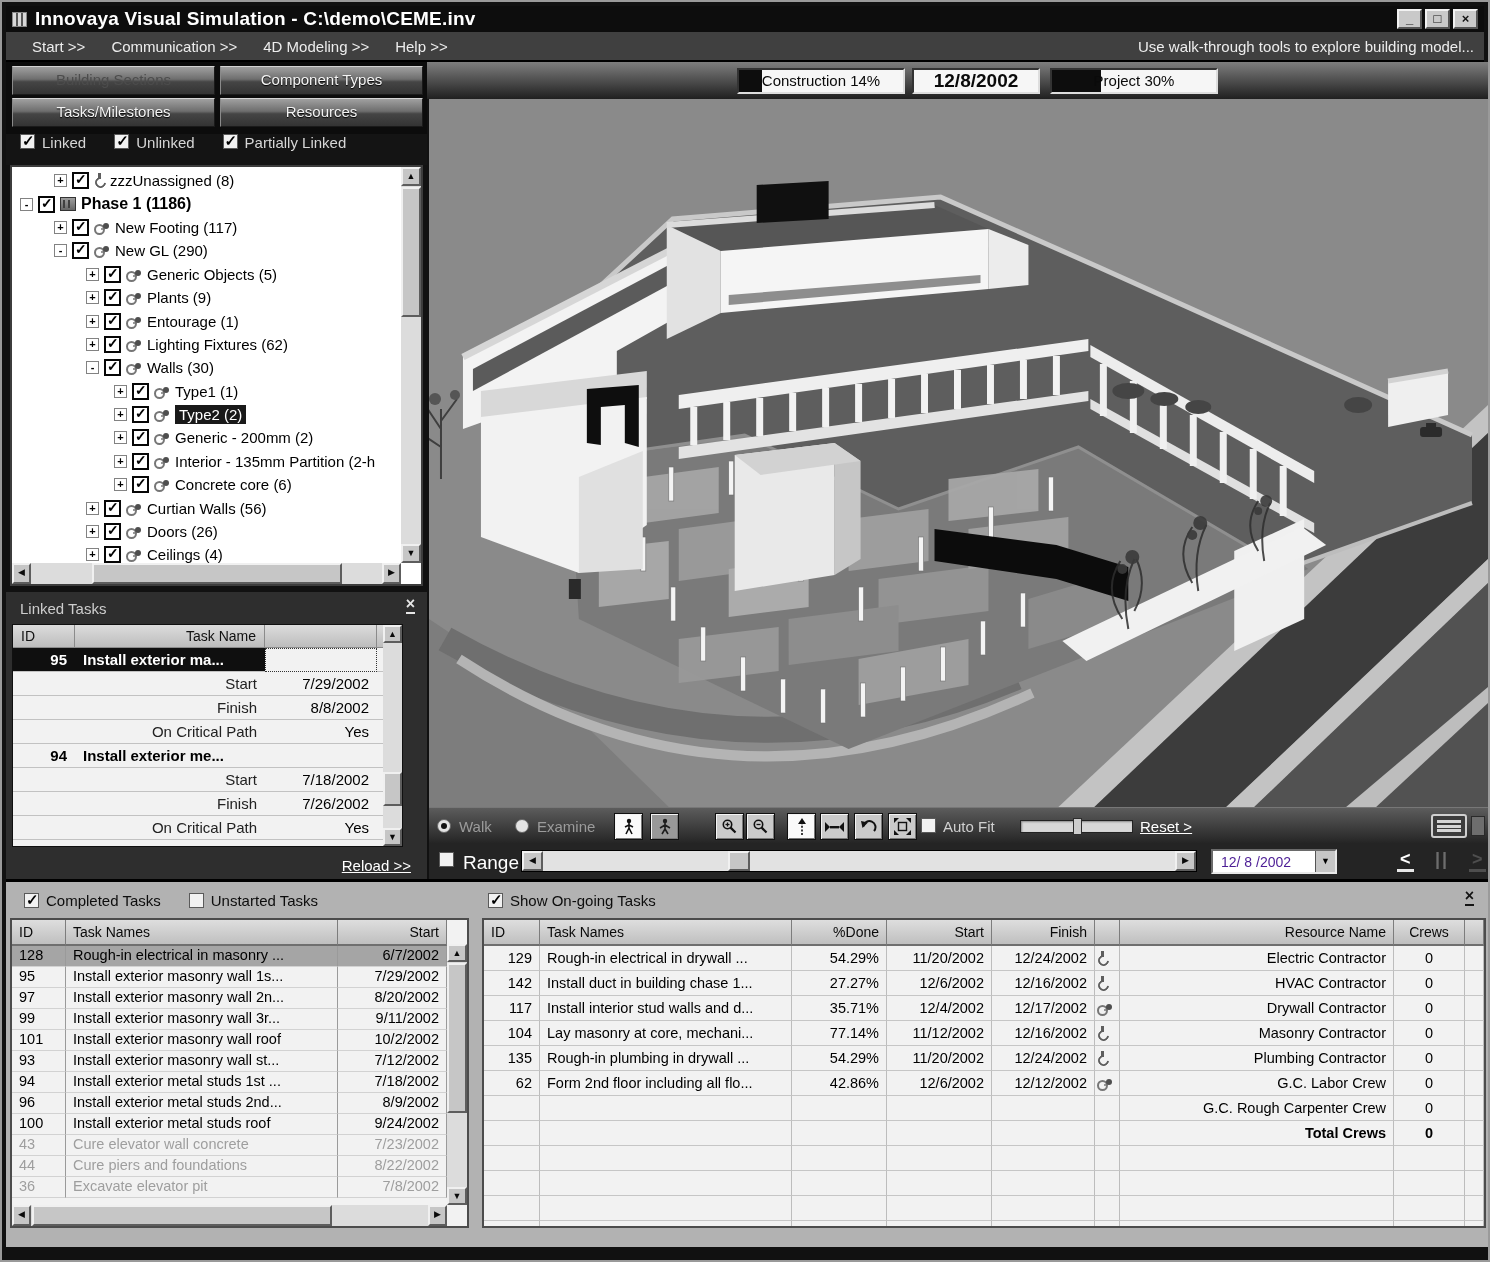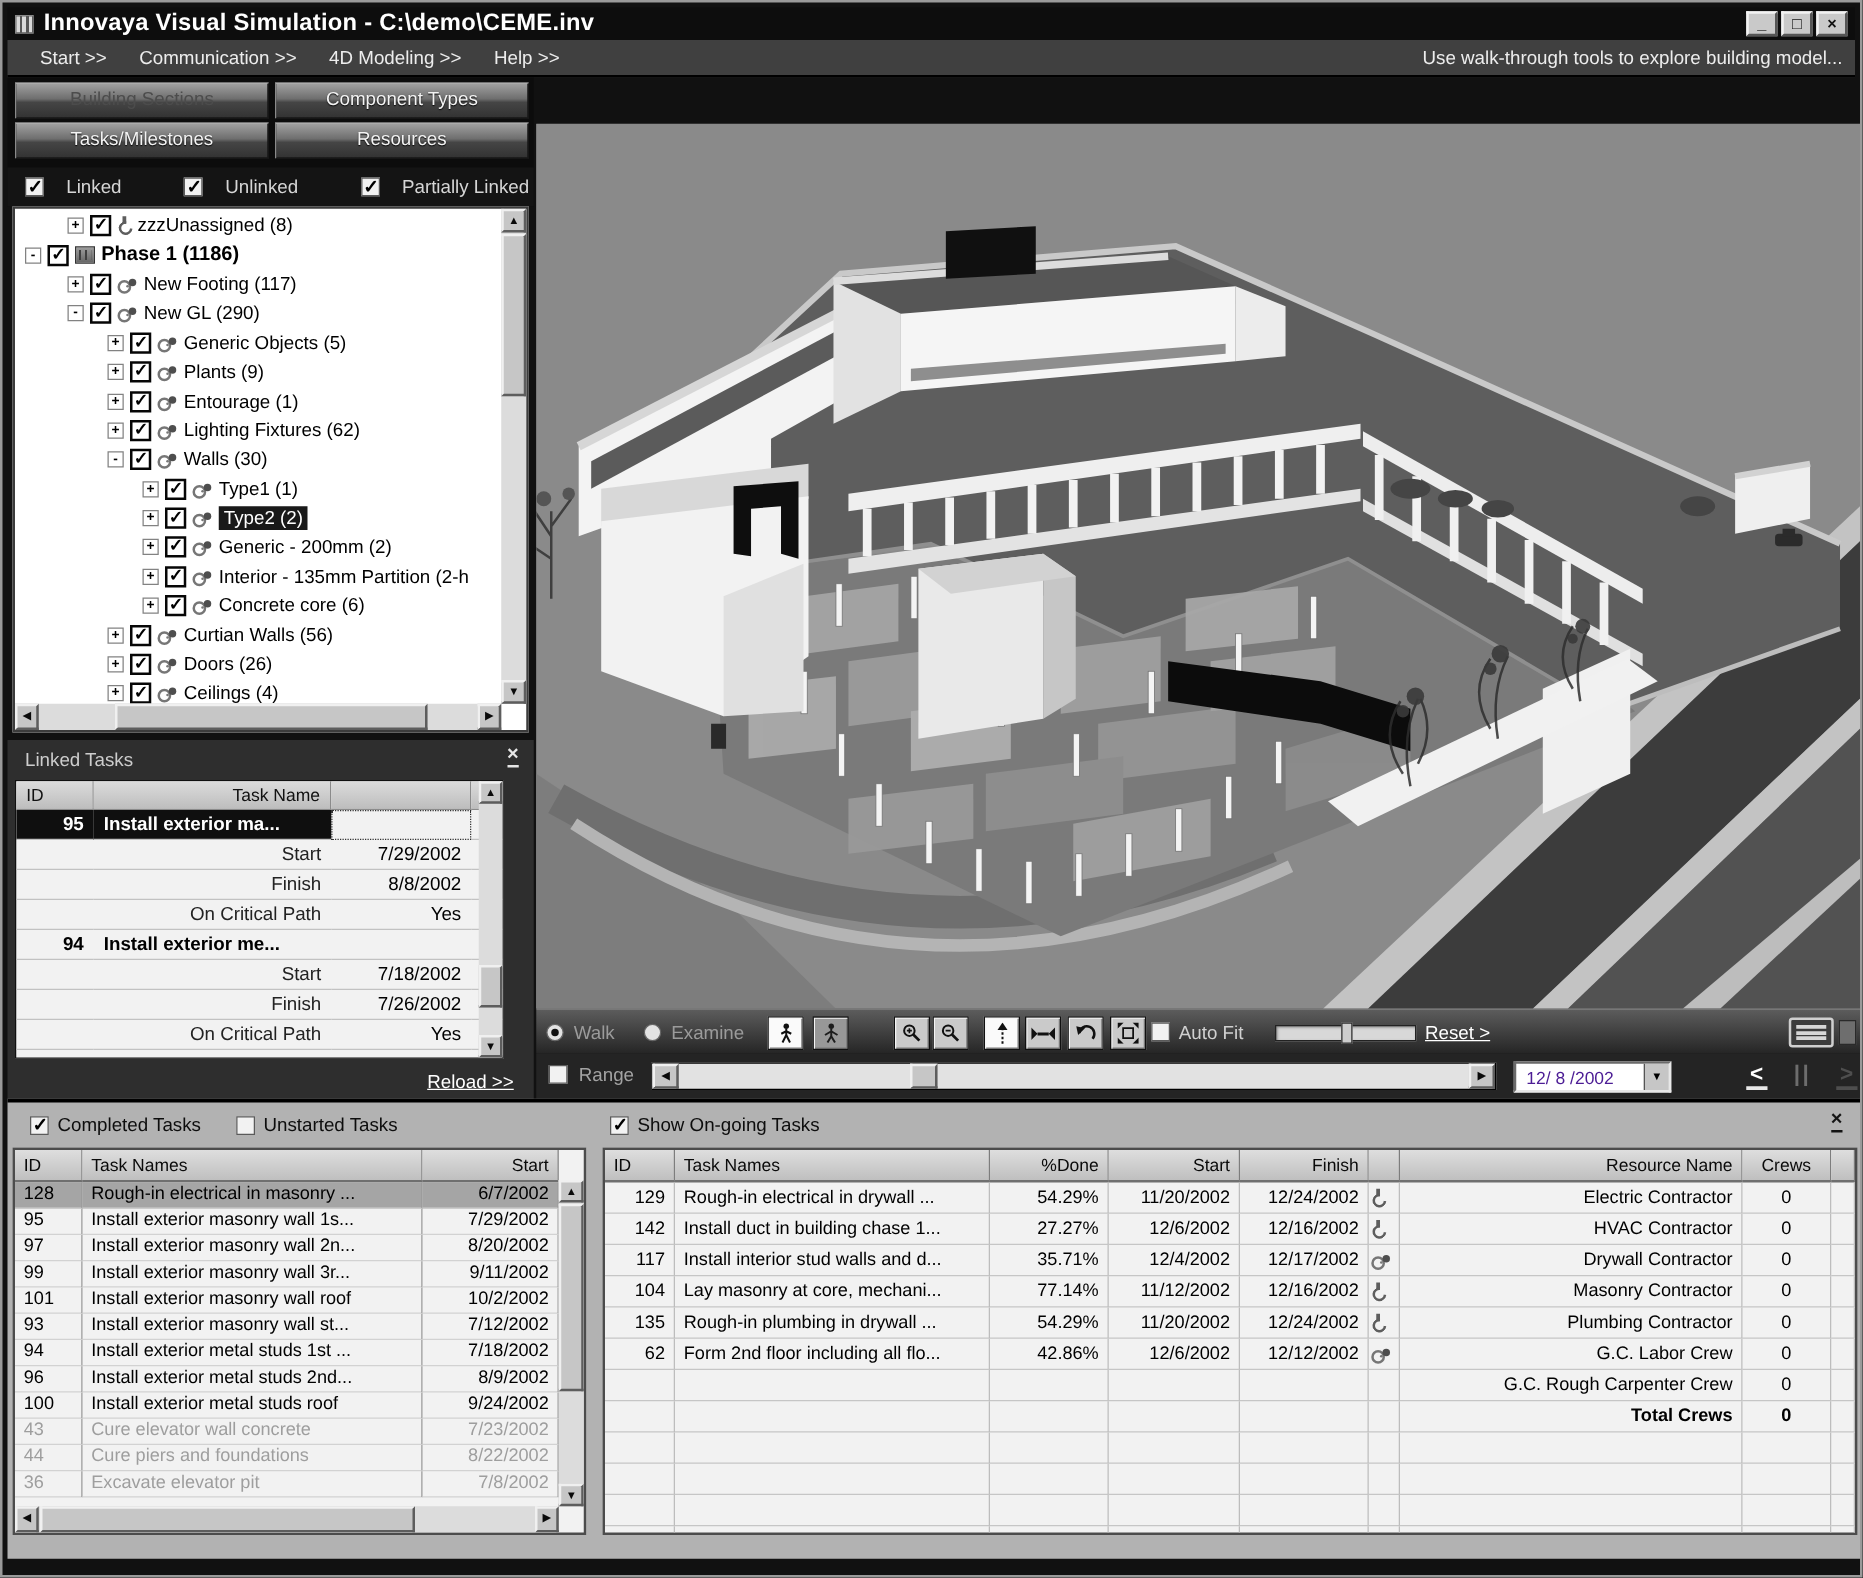--- a/index.html
+++ b/index.html
@@ -14,21 +14,21 @@
   #menubar{position:absolute;left:4px;top:30px;right:4px;height:30px;background:#404040;border-bottom:2px solid #000;display:flex;align-items:center;color:#ededed;font-size:15px}
   .menuitem{margin-left:26px}
   #menustatus{margin-left:auto;margin-right:10px;color:#ededed}
   
   #leftbg{position:absolute;left:4px;top:60px;width:421px;height:103px;background:#0c0c0c}
   .navbtn{position:absolute;height:29px;width:203px;background:linear-gradient(180deg,#a0a0a0 0%,#6e6e6e 45%,#454545 55%,#333 100%);border:1px solid #1a1a1a;border-top-color:#d4d4d4;border-left-color:#8a8a8a;color:#f4f4f4;font-size:15px;text-align:center;line-height:26px;text-shadow:0 1px 1px #000}
   .navbtn.disabled{color:#4c4c4c;text-shadow:none}
   
   .cb{display:inline-block;width:15px;height:15px;background:#f2f2f2;border:1px solid #5a5a5a;position:relative;flex:none}
   .cb.checked::after{content:"\2713";position:absolute;left:1px;top:-3px;font-weight:bold;font-size:15px;color:#000}
-  #filters{position:absolute;left:4px;top:132px;width:421px;height:31px;background:#141414;display:flex;align-items:center;gap:18px;padding-left:14px;color:#d6d6d6;font-size:15px}
+  #filters{position:absolute;left:4px;top:132px;width:421px;height:31px;background:#141414;display:flex;align-items:flex-start;gap:7px;padding-left:14px;color:#d6d6d6;font-size:15px}
   #filters .gap{width:14px}
   
   #tree{position:absolute;left:8px;top:163px;width:413px;height:421px;background:#fff;border:2px solid #3c3c3c;overflow:hidden}
   #treerows{position:absolute;left:0;top:2px;right:20px;bottom:21px;overflow:hidden}
   .trw{display:flex;align-items:center;height:23.4px;gap:5px;white-space:nowrap}
   .l0{padding-left:8px}.l1{padding-left:42px}.l2{padding-left:74px}.l3{padding-left:102px}
   .exp{flex:none;width:13px;height:13px;border:1px solid #828282;background:#fff;color:#000;font:bold 11px/11px "Liberation Sans",sans-serif;text-align:center}
   .tcb{flex:none;width:17px;height:17px;border:2px solid #060606;background:#fff;position:relative}
   .tcb::after{content:"\2713";position:absolute;left:1px;top:-3px;font-weight:bold;font-size:14px;color:#000}
   .tlb{font-size:15px;color:#000}
@@ -83,21 +83,21 @@
   .tbtn.gray{background:#989898}
   #autofit-lab{color:#d0d0d0}
   #slider{position:absolute;left:591px;top:12px;width:113px;height:13px;background:#d8d8d8;border:1px solid #222;box-shadow:inset 1px 1px 2px #8a8a8a}
   #slider .knob{position:absolute;left:52px;top:-3px;width:9px;height:17px;background:#cdcdcd;border:1px solid #2d2d2d}
   #reset-link{position:absolute;left:711px;top:10px;color:#fff;font-size:15px;text-decoration:underline}
   #layersbtn{position:absolute;left:1002px;top:6px;width:36px;height:24px;background:#3c3c3c;border:2px solid #cfcfcf;border-radius:3px;display:flex;flex-direction:column;justify-content:space-evenly;padding:2px 4px}
   #layersbtn i{display:block;height:3px;background:#d6d6d6}
   #layersbtn2{position:absolute;left:1042px;top:8px;width:14px;height:20px;background:#6e6e6e;border:1px solid #2a2a2a}
   
   #rangerow{position:absolute;left:427px;top:841px;width:1059px;height:36px;background:#242424}
-  #rangelab{position:absolute;left:34px;top:9px;color:#a3a3a3;font-size:15px}
+  #rangelab{position:absolute;left:34px;top:9px;color:#ffffff;font-size:19px}
   #range-cb{position:absolute;left:10px;top:9px}
   #rangescroll{position:absolute;left:92px;top:7px;width:676px;height:22px;background:#e2e2e2;border:1px solid #000}
   #datecombo{position:absolute;left:782px;top:6px;width:126px;height:25px;background:#fff;border:2px solid;border-color:#6a6a6a #e8e8e8 #e8e8e8 #6a6a6a;display:flex;align-items:center}
   #datecombo .dtxt{flex:1;font-size:14px;color:#4c1d95;padding-left:8px}
   #datecombo .dbtn{width:20px;height:100%;background:#c6c6c6;border-left:1px solid #555;color:#000;font-size:9px;text-align:center;line-height:20px}
   .playctl{position:absolute;top:6px;font:bold 18px/20px "Liberation Sans",sans-serif}
   #prevbtn{left:968px;color:#fff;border-bottom:3px solid #e8e8e8;padding:0 3px}
   #pausebtn{left:1006px;color:#6d6d6d;letter-spacing:2px}
   #nextbtn{left:1040px;color:#4e4e4e;border-bottom:3px solid #4e4e4e;padding:0 3px}
   
@@ -341,20 +341,33 @@
       </div>
       <div id="lt-vscroll">
         <span class="sbtn" style="left:0;top:0;width:19px;height:18px">▲</span>
         <span class="sthumb" style="left:0;bottom:40px;width:19px;height:34px"></span>
         <span class="sbtn" style="left:0;bottom:0;width:19px;height:18px">▼</span>
       </div>
     </div>
     <span id="lt-reload">Reload &gt;&gt;</span>
   </div>
 
+  <div id="indstrip">
+    <div class="indbox" id="consbox">
+      <span class="indfill" style="width: 14%;"></span>
+      <span class="indlabel">Construction 14%</span>
+    </div>
+    <div class="indbox" id="datebox">
+      <span class="indlabel">12/8/2002</span>
+    </div>
+    <div class="indbox" id="projbox">
+      <span class="indfill" style="width: 30%;"></span>
+      <span class="indlabel">Project 30%</span>
+    </div>
+  </div>
 
   <div id="viewport">
     <svg viewBox="0 0 1060 708" preserveAspectRatio="none">
       <rect width="1060" height="708" fill="#8a8a8a"></rect>
       <polygon points="0,520 150,620 240,708 0,708" fill="#7d7d7d"></polygon>
 
       <polygon points="1060,306 1060,334 666,708 630,708" fill="#c3c3c3"></polygon>
       <polygon points="1060,334 1060,460 798,708 666,708" fill="#3c3c3c"></polygon>
       <polygon points="1060,460 1060,484 826,708 798,708" fill="#c3c3c3"></polygon>
       <polygon points="1060,484 1060,708 826,708" fill="#525252"></polygon>

